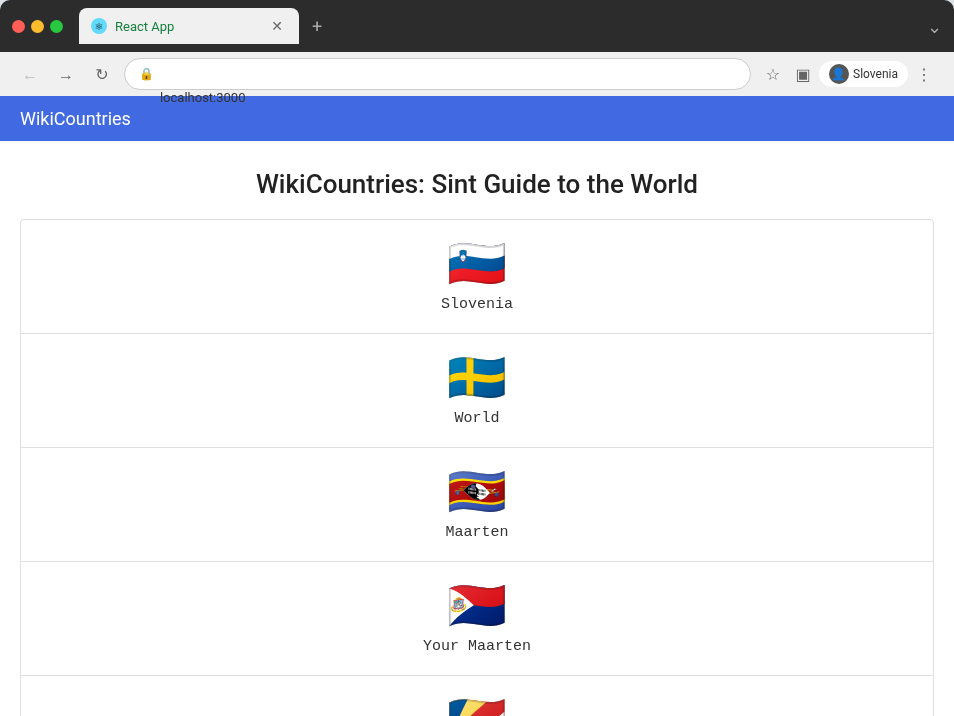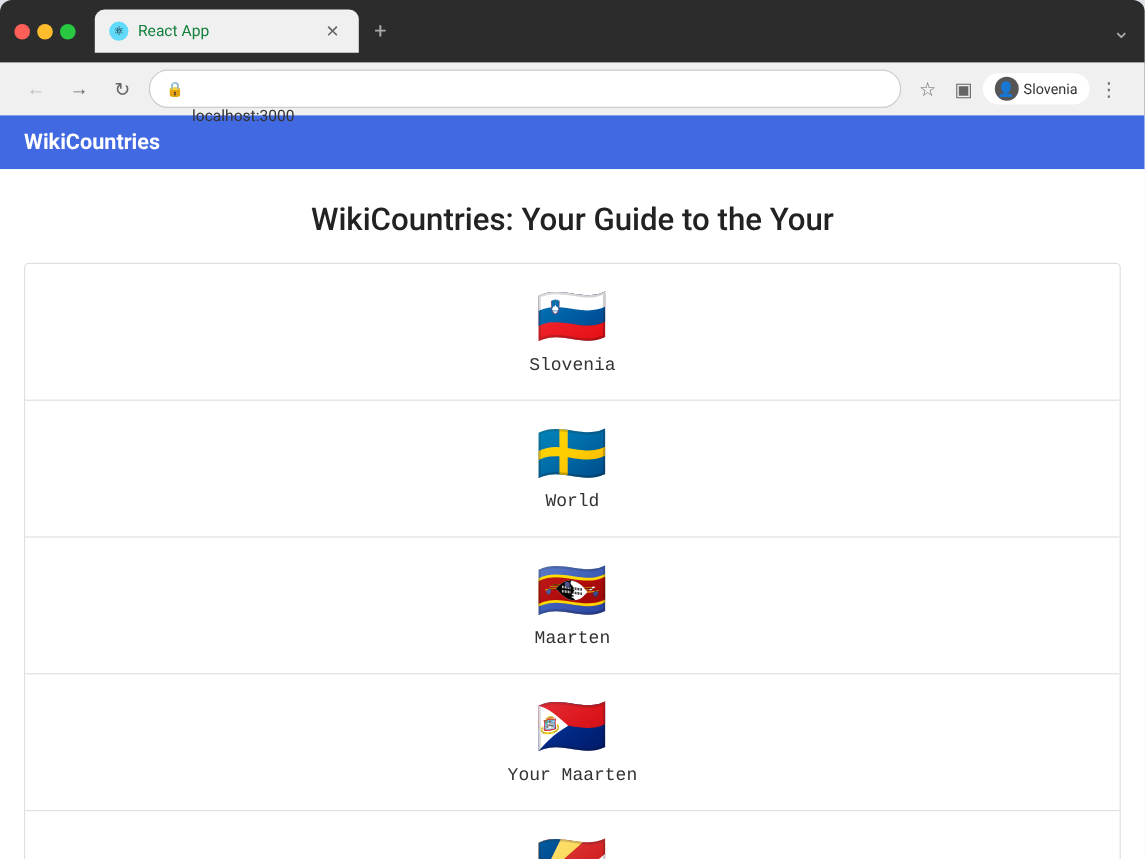--- a/index.html
+++ b/index.html
@@ -30,21 +30,21 @@
     .address-bar-icon { color: #666; font-size: 12px; }
     .address-bar-url { font-size: 13px; color: #333; flex: 1; margin-top: 47px; }
     .browser-actions { display: flex; gap: 2px; align-items: center; }
     .browser-action-btn { color: #666; font-size: 16px; width: 28px; height: 28px; display: flex; align-items: center; justify-content: center; border-radius: 50%; cursor: pointer; }
     .incognito-badge { background: #fff; border-radius: 20px; display: flex; align-items: center; gap: 4px; padding: 3px 10px; font-size: 12px; color: #333; }
     .incognito-icon { width: 20px; height: 20px; background: #555; border-radius: 50%; display: flex; align-items: center; justify-content: center; color: #fff; font-size: 12px; }
 
     
     .app-container { background: #fff; height: calc(716px - 96px); overflow: hidden; }
     .app-header { background: #4169e1; padding: 12px 20px; }
-    .app-header-title { color: #fff; font-size: 18px; font-weight: 700; }
+    .app-header-title { color: #fff; font-size: 18px; font-weight: 400; }
     .app-content { background: #fff; padding: 0; }
     .page-title { text-align: center; font-size: 26px; font-weight: 500; color: #222; padding: 28px 20px 20px; }
     .countries-list { border: 1px solid #e0e0e0; margin: 0 20px; border-radius: 4px; overflow: hidden; }
     .country-row { display: flex; flex-direction: column; align-items: center; padding: 20px; border-bottom: 1px solid #e0e0e0; cursor: pointer; }
     .country-row:last-child { border-bottom: none; }
     .country-flag { font-size: 48px; line-height: 1; margin-bottom: 8px; }
     .country-name { font-size: 15px; color: #333; font-family: Liberation Mono, monospace; }
   </style>
 </head>
 <body>
@@ -97,21 +97,21 @@
       <div class="browser-action-btn">⋮</div>
     </div>
   </div>
 </div>
 
 <div class="app-container">
   <div class="app-header">
     <span class="app-header-title">WikiCountries</span>
   </div>
   <div class="app-content">
-    <div class="page-title">WikiCountries: Your Guide to the Your</div>
+    <div class="page-title">WikiCountries: Sint Guide to the World</div>
     <div class="countries-list" id="countries-list">
 
     <div class="country-row">
           <div class="country-flag">🇸🇮</div>
           <div class="country-name">Slovenia</div>
         </div>
         <div class="country-row">
           <div class="country-flag">🇸🇪</div>
           <div class="country-name">World</div>
         </div>

